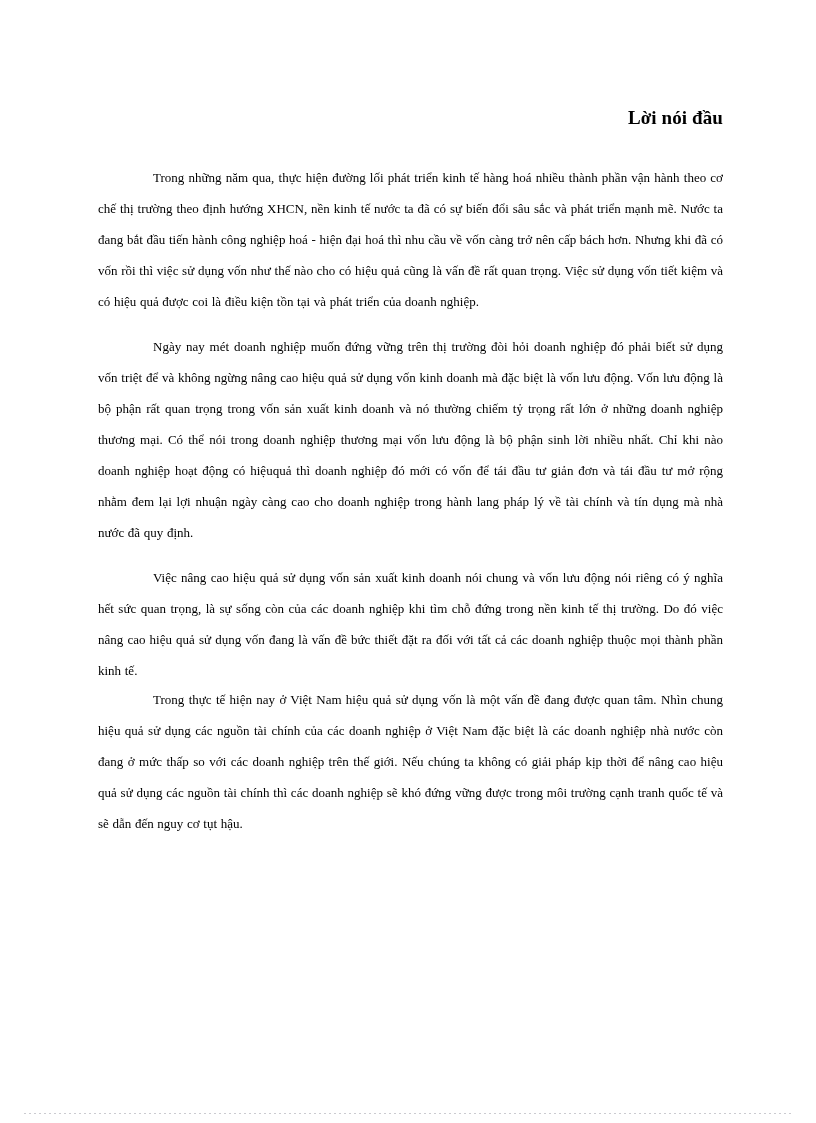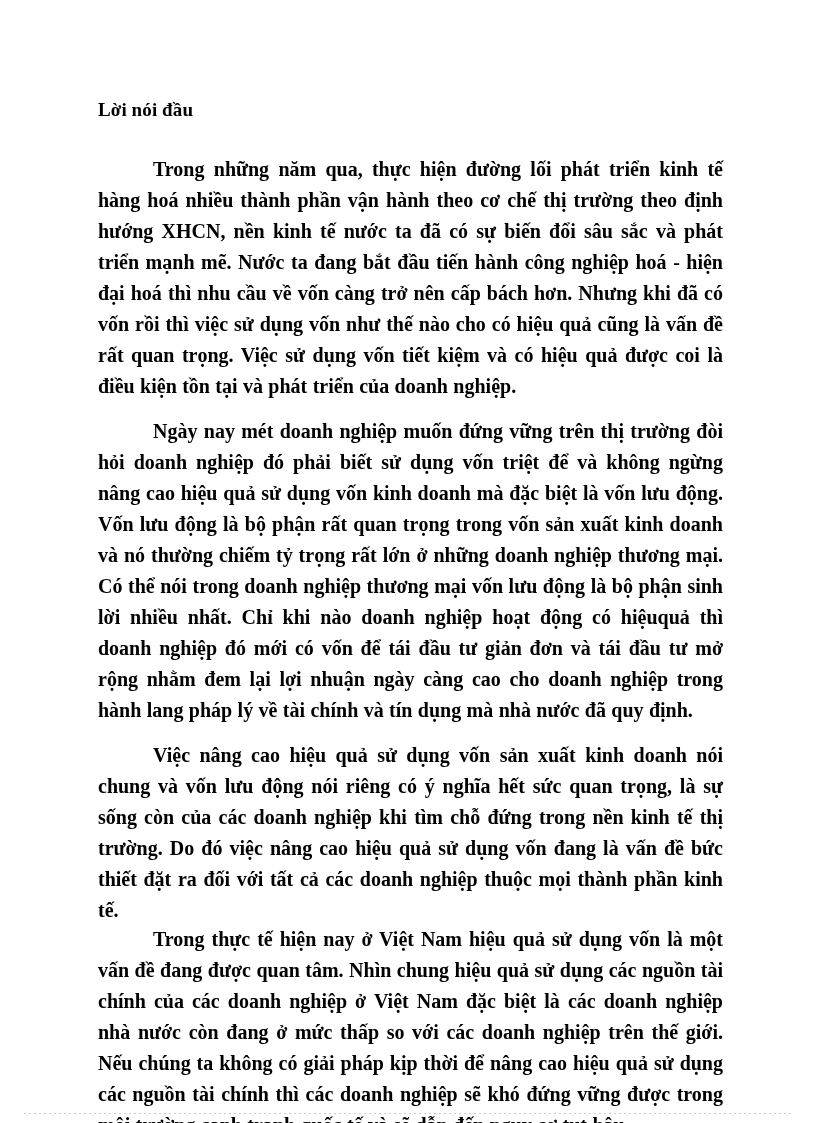--- a/index.html
+++ b/index.html
@@ -24,36 +24,35 @@
   .text-block {
     position: absolute;
     left: 98px;
     top: 96px;
     width: 625px;
   }
 
   .doc-title {
     font-size: 19px;
     font-weight: bold;
-    text-align: left;
+    text-align: right;
     line-height: 28px;
-    margin: 0 0 30px 0;
+    margin: 8px 0 30px 0;
     letter-spacing: 0.1px;
   }
 
   .para {
-    font-size: 20px;
+    font-size: 13px;
     line-height: 31px;
     text-align: justify;
     text-justify: inter-word;
     text-indent: 55px;
     margin: 4px 0 14px 0;
     word-spacing: 0.4px;
     hyphens: none;
-    font-weight: bold;
   }
 
   .para:last-of-type {
     margin-bottom: 0;
   }
 
   
   .para.tight-before {
     margin-top: -2px;
   }

